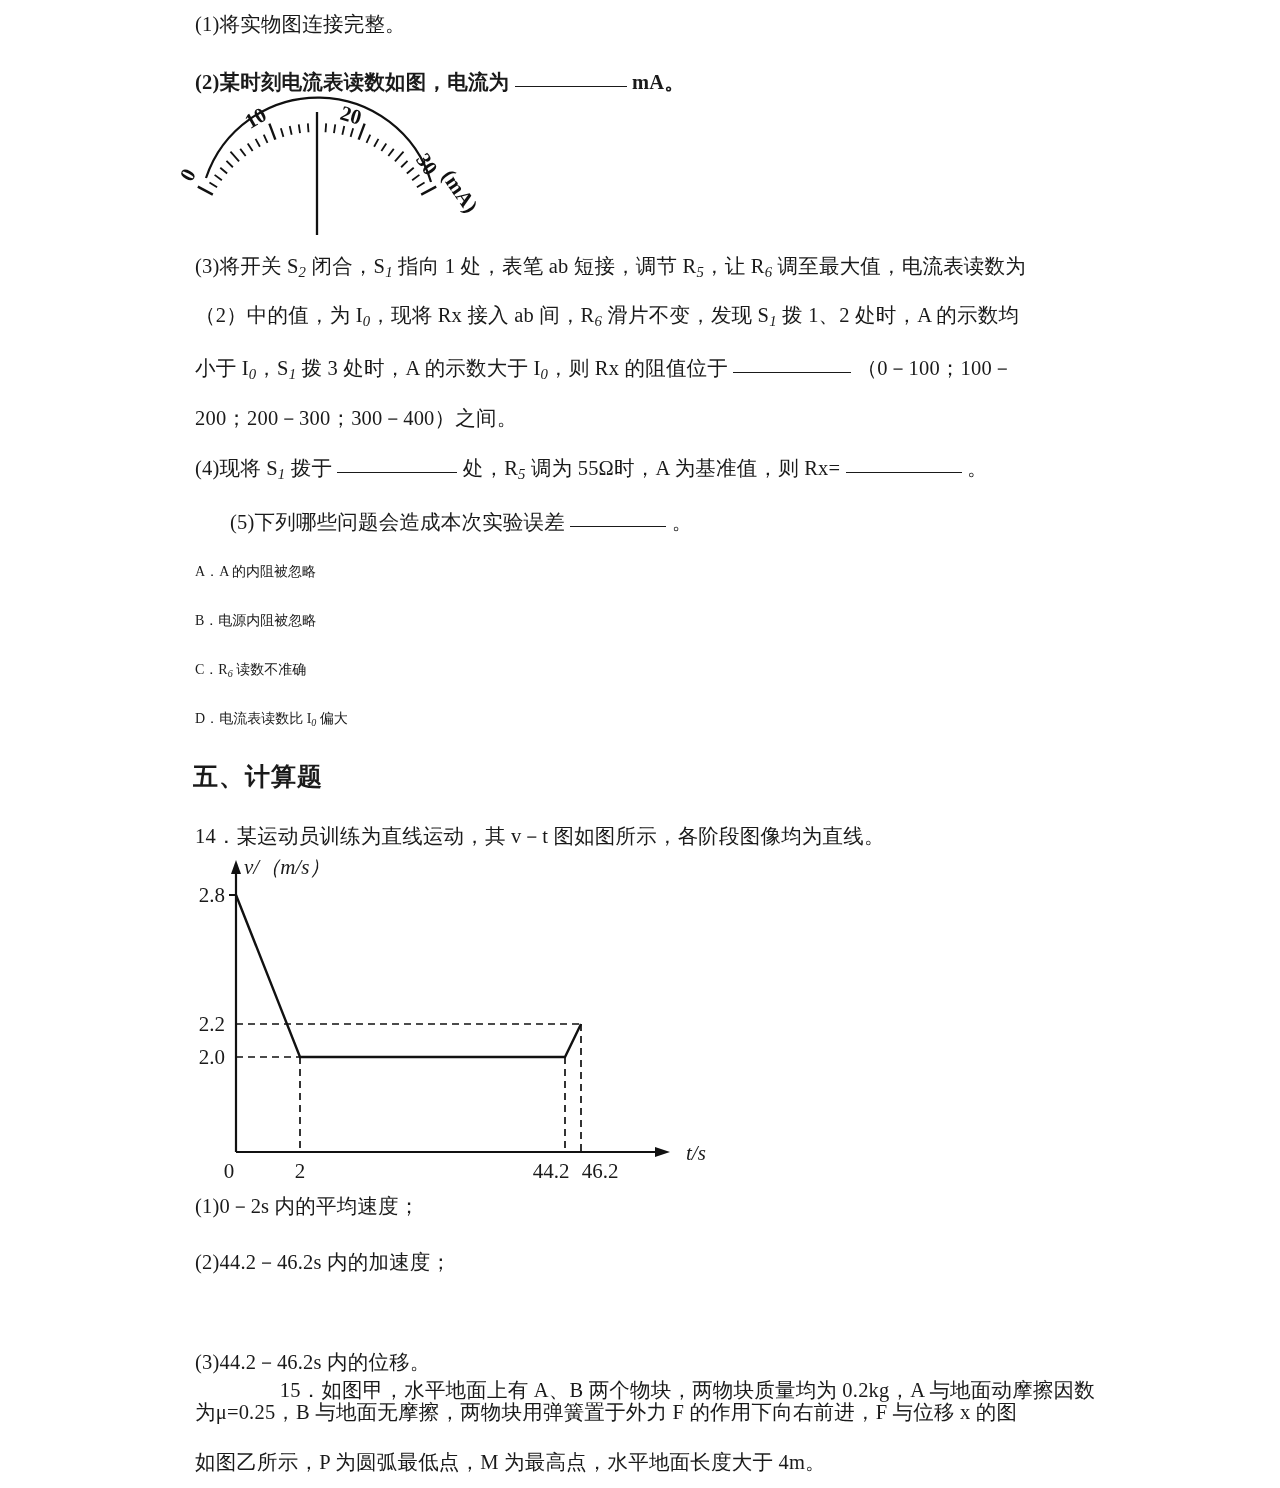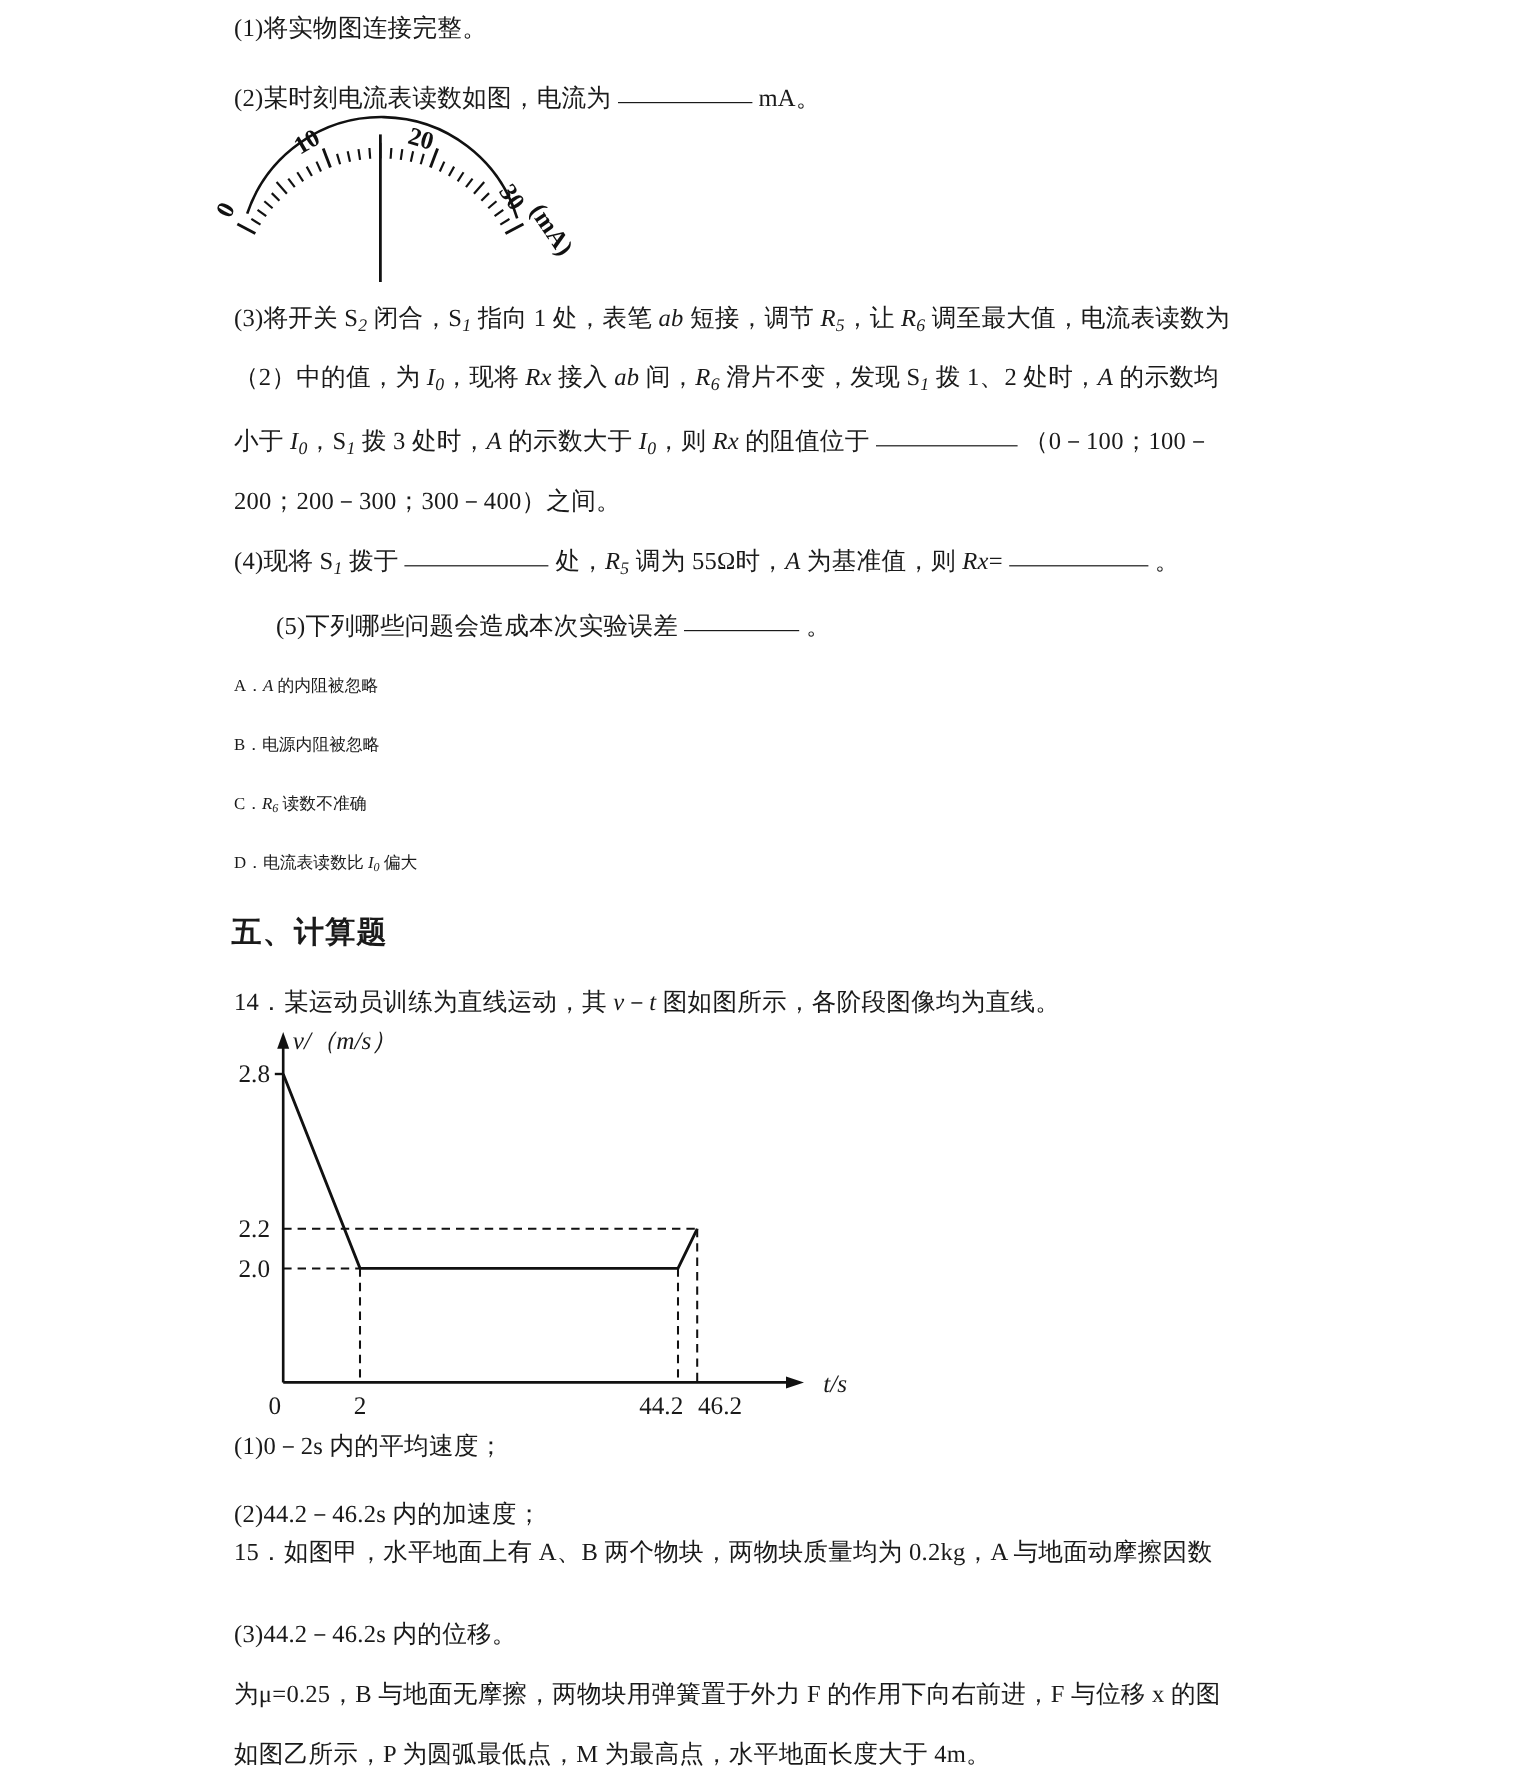--- a/index.html
+++ b/index.html
@@ -23,21 +23,21 @@
   }
   .para {
     position: absolute;
     left: 195px;
     width: 900px;
     font-size: 20.5px;
     line-height: 1.0;
     letter-spacing: 0.2px;
     white-space: nowrap;
   }
-  .it { font-style: italic; }
+  .it { }
   .sub {
     font-size: 0.72em;
     vertical-align: -0.28em;
     font-style: italic;
   }
   .blank {
     display: inline-block;
     border-bottom: 1.6px solid #1a1a1a;
     vertical-align: 2px;
   }
@@ -97,21 +97,21 @@
 </style>
 </head>
 <body>
 
 <div class="page">
 
   <div class="para" style="top:14px;">
     <span>(1)</span><span>将实物图连接完整。</span>
   </div>
 
-  <div class="para" style="top:72px;">
+  <div class="para" style="top:72px;font-weight:bold;">
     <span>(2)</span><span>某时刻电流表读数如图，电流为</span>
     <span class="blank w1"></span>
     <span>mA。</span>
   </div>
 
   <div id="ammeter-figure">
     <svg width="310" height="135" viewBox="0 0 310 135">
       <g stroke="#111" fill="none">
 
         <path d="M 20 78 A 118 118 0 0 1 245 82" stroke-width="2.2" fill="none"></path>
@@ -246,19 +246,19 @@
 
       <text class="axis-lbl" x="48" y="22" text-anchor="start" style="font-style:italic;">v/（m/s）</text>
       <text class="axis-lbl-it" x="490" y="308" text-anchor="start">t/s</text>
     </svg>
   </div>
 
   <div class="para" style="top:1196px;">(1)0－2s 内的平均速度；</div>
   <div class="para" style="top:1252px;">(2)44.2－46.2s 内的加速度；</div>
   <div class="para" style="top:1352px;">(3)44.2－46.2s 内的位移。</div>
 
-  <div class="para" style="top:1284px;">
+  <div class="para" style="top:1380px;text-align:right;">
     <span>15．</span><span>如图甲，水平地面上有 A、B 两个物块，两物块质量均为 0.2kg，A 与地面动摩擦因数</span>
   </div>
   <div class="para" style="top:1402px;">为μ=0.25，B 与地面无摩擦，两物块用弹簧置于外力 F 的作用下向右前进，F 与位移 x 的图</div>
   <div class="para" style="top:1452px;">如图乙所示，P 为圆弧最低点，M 为最高点，水平地面长度大于 4m。</div>
 
 </div>
 
 </body></html>

